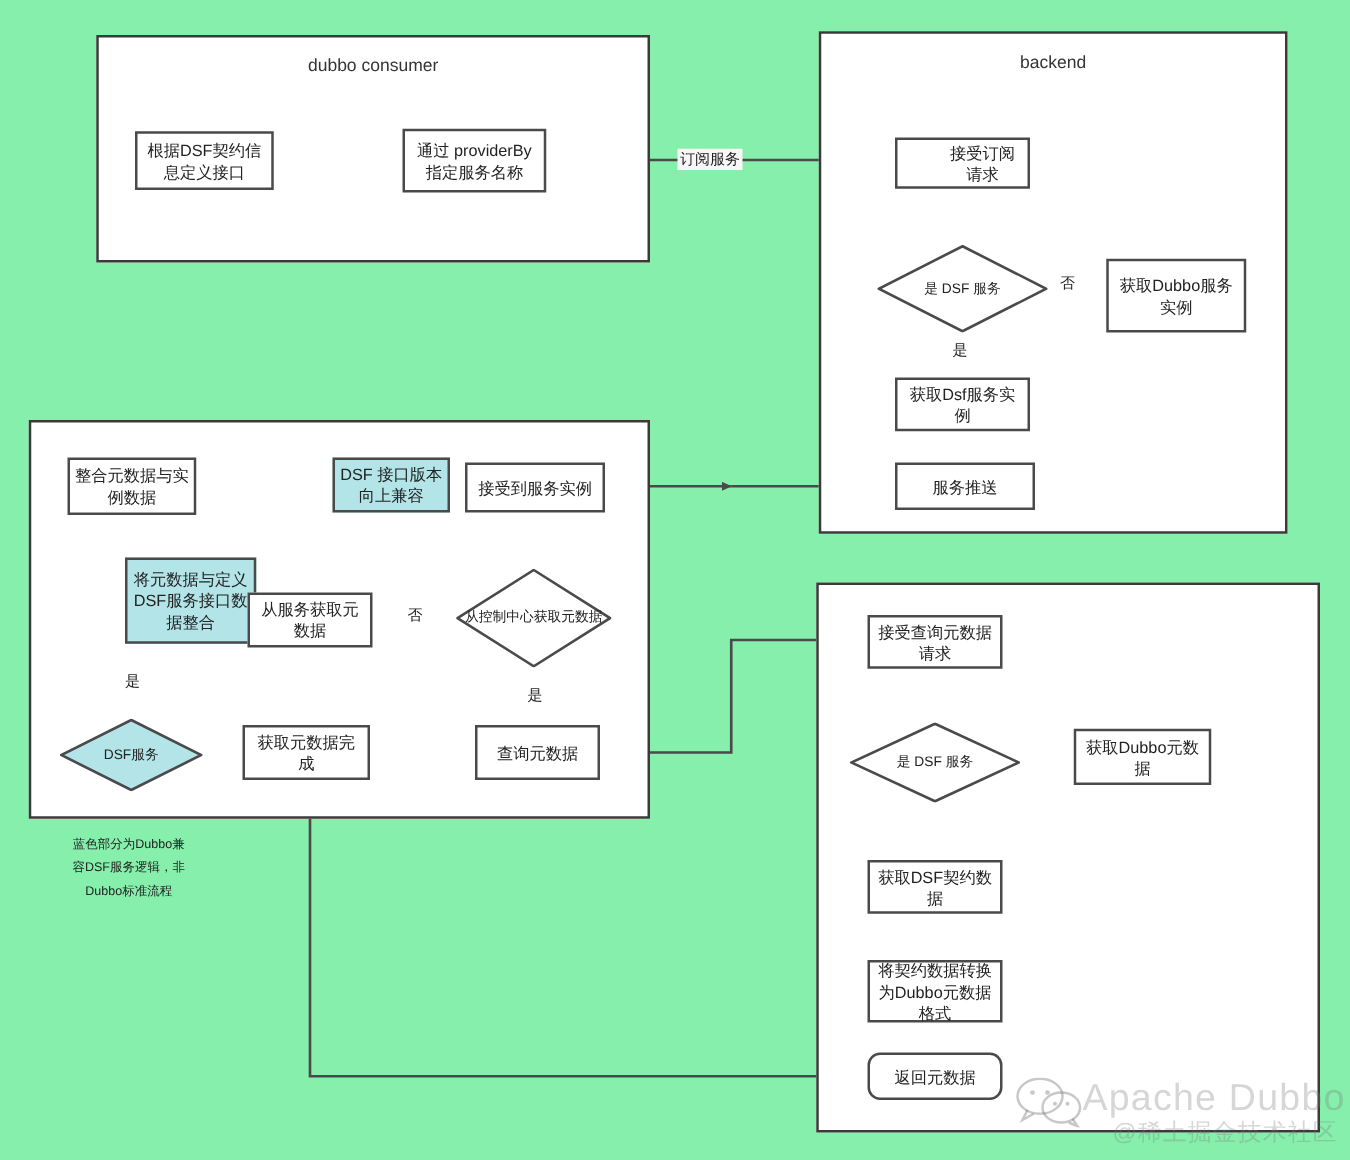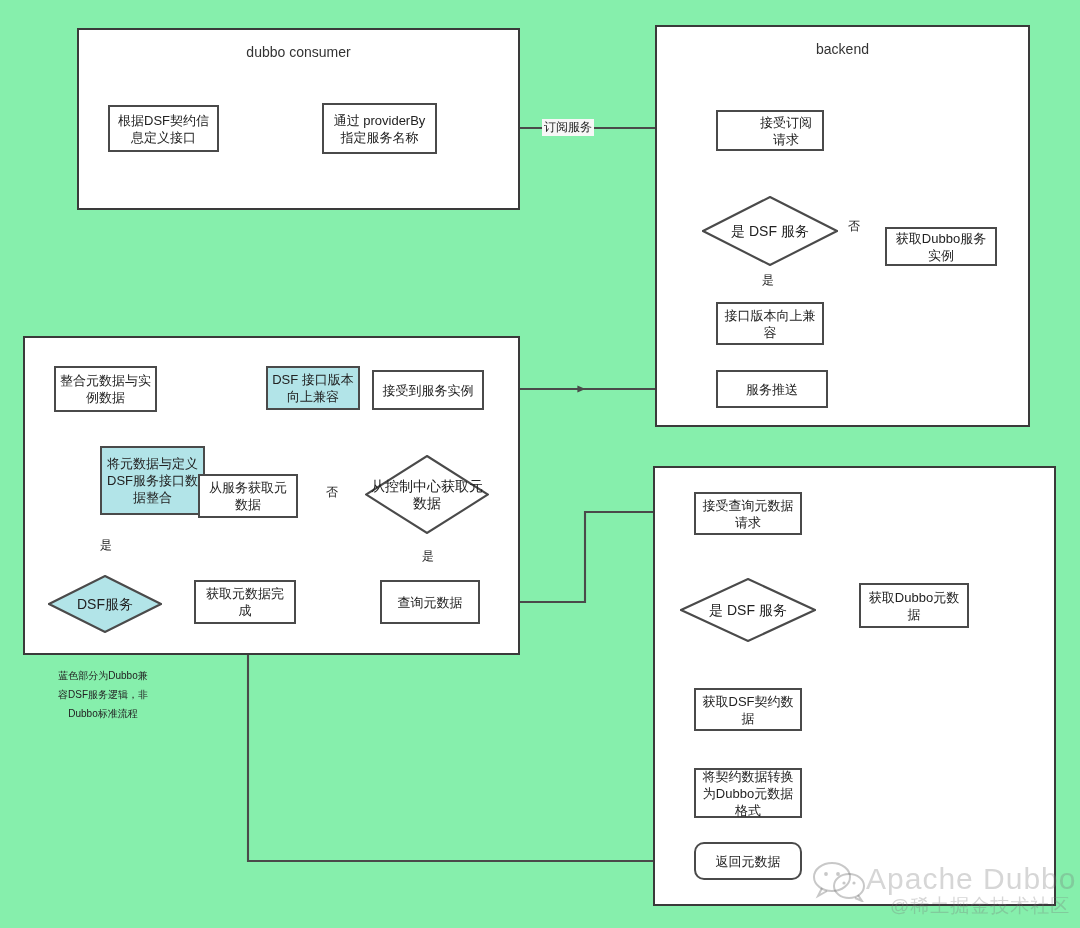--- a/index.html
+++ b/index.html
@@ -50,21 +50,21 @@
   .diamond{
     position:absolute;
     box-sizing:border-box;
   }
   .diamond .shape{
     position:absolute;left:0;top:0;width:100%;height:100%;
   }
   .diamond .dlabel{
     position:absolute;left:0;top:0;width:100%;height:100%;
     display:flex;align-items:center;justify-content:center;
-    text-align:center;font-size:14px;line-height:17px;color:#222;
+    text-align:left;font-size:11px;line-height:17px;color:#222;
   }
 
   .edge-label{
     position:absolute;
     font-size:12px;
     color:#222;
     background:#ffffff;
     padding:0 2px;
     white-space:nowrap;
   }
@@ -178,23 +178,23 @@
   <div class="diamond" style="left:702px;top:196px;width:136px;height:70px;">
     <svg class="shape" viewBox="0 0 136 70" preserveAspectRatio="none">
       <polygon points="68,1 135,35 68,69 1,35" fill="#ffffff" stroke="#4a4a4a" stroke-width="2.1"></polygon>
     </svg>
     <div class="dlabel">是 DSF 服务</div>
   </div>
 
   <div class="edge-label" style="left:846px;top:218px;">否</div>
   <div class="edge-label" style="left:760px;top:272px;">是</div>
 
-  <div class="node" style="left:885px;top:207px;width:112px;height:39px;margin-top:20px;">获取Dubbo服务实例</div>
-
-  <div class="node" style="left:716px;top:302px;width:108px;height:43px;">接口版本向上兼容</div>
+  <div class="node" style="left:885px;top:207px;width:112px;height:59px;">获取Dubbo服务实例</div>
+
+  <div class="node" style="left:716px;top:302px;width:108px;height:43px;">获取Dsf服务实例</div>
 
   <div class="node" style="left:716px;top:370px;width:112px;height:38px;">服务推送</div>
 
   <div class="node" style="left:54px;top:366px;width:103px;height:46px;">整合元数据与实例数据</div>
 
   <div class="node blue" style="left:218px;top:366px;width:94px;height:44px;">DSF 接口版本向上兼容</div>
 
   <div class="node blue" style="left:52px;top:446px;width:105px;height:69px;">将元数据与定义DSF服务接口数据整合</div>
 
   <div class="edge-label" style="left:98px;top:537px;">是</div>

